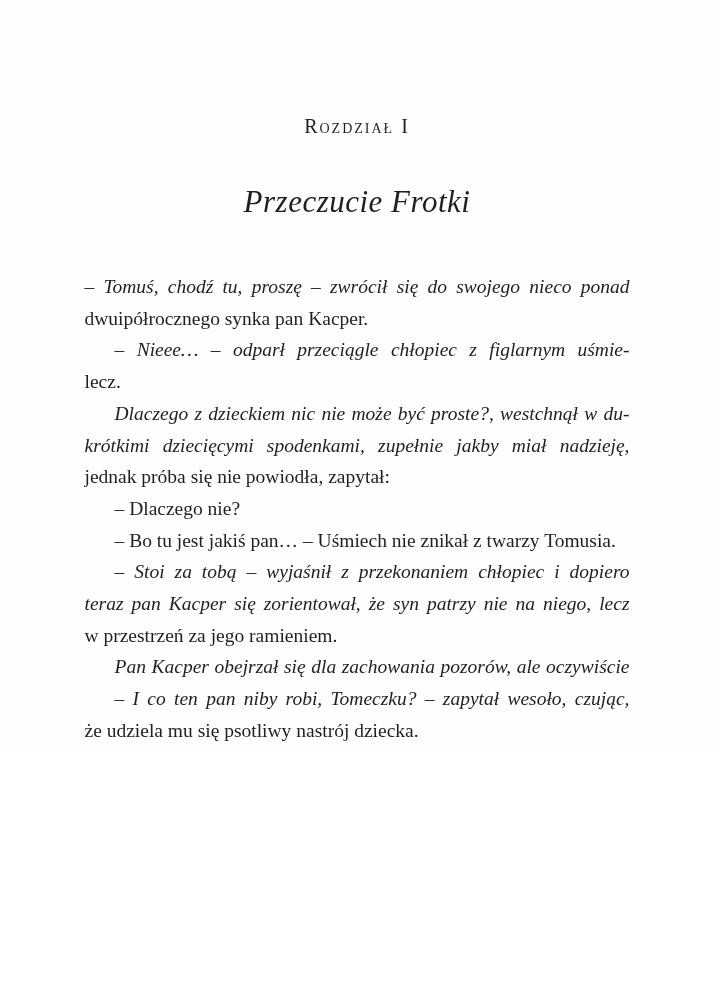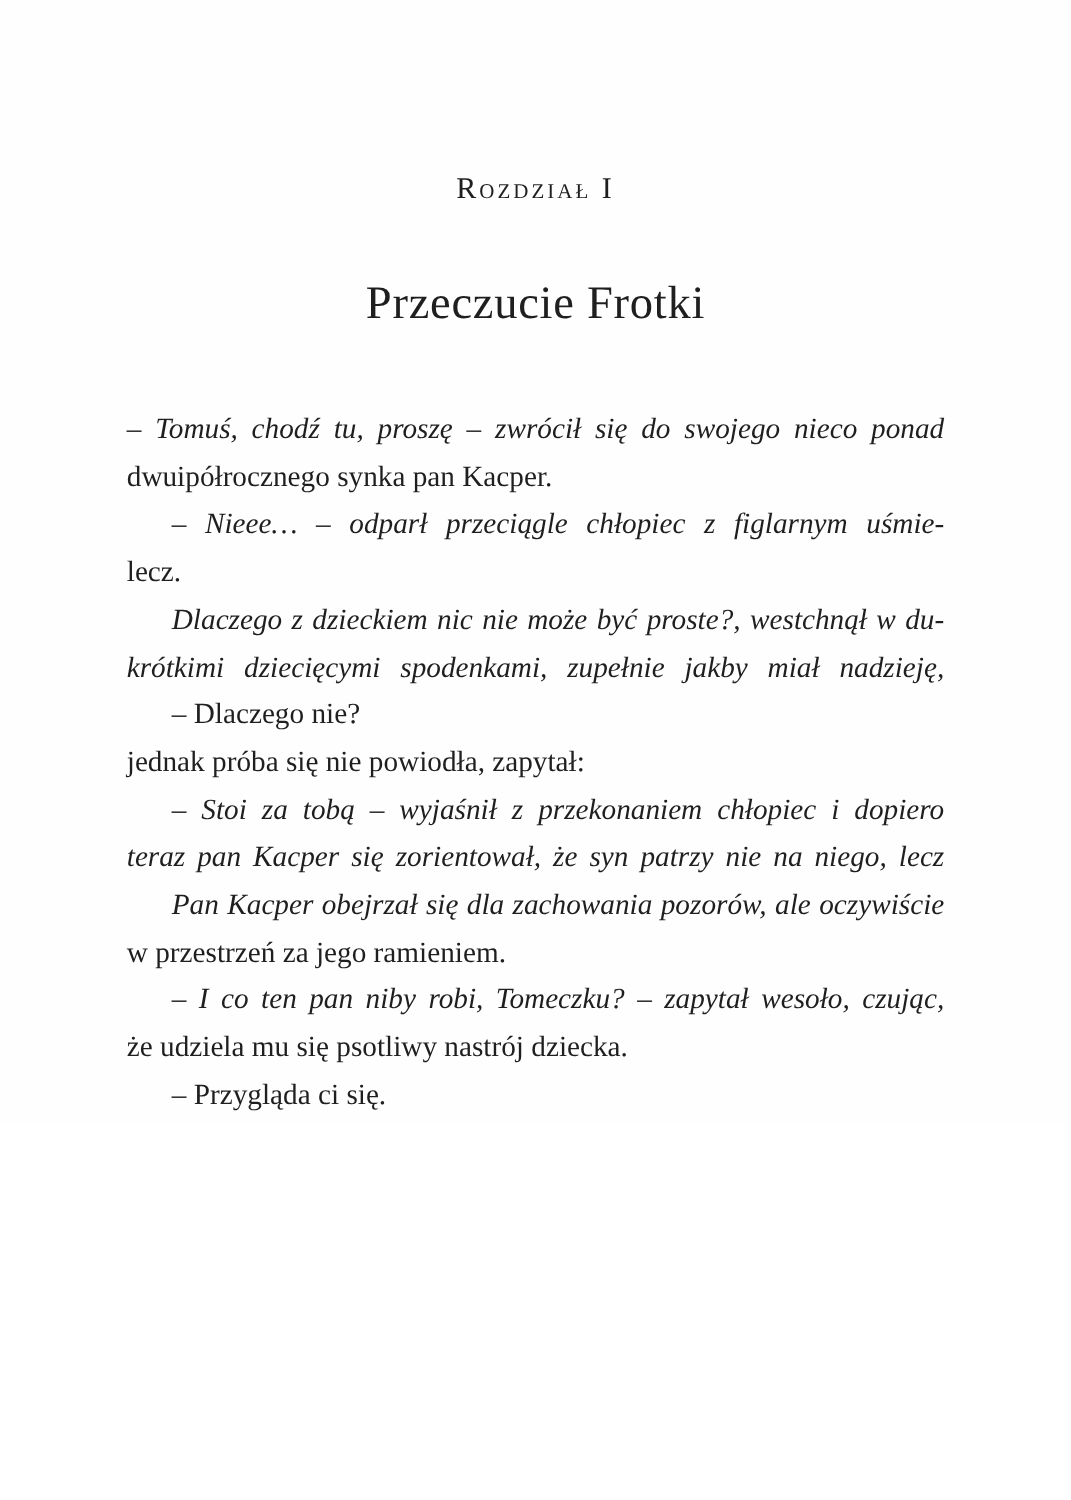--- a/index.html
+++ b/index.html
@@ -23,20 +23,21 @@
     text-align: center;
     font-size: 20px;
     line-height: 24px;
     font-weight: normal;
     font-variant: small-caps;
     letter-spacing: 2px;
   }
   .chapter-title {
     margin: 44px 0 0 0;
     text-align: center;
+    font-style: italic;
     font-weight: normal;
     font-size: 31px;
     line-height: 40px;
     letter-spacing: 0.5px;
   }
   .body-text {
     margin: 49px auto 0 auto;
     width: 545px;
     font-size: 19.5px;
   }
@@ -67,25 +68,26 @@
 
   <h1 class="chapter-title">Przeczucie Frotki</h1>
 
   <div class="body-text">
       <div class="line just">– Tomuś, chodź tu, proszę – zwrócił się do swojego nieco ponad</div>
       <div class="line">dwuipółrocznego synka pan Kacper.</div>
       <div class="line indent just">– Nieee… – odparł przeciągle chłopiec z figlarnym uśmie-</div>
       <div class="line">lecz.</div>
       <div class="line indent just">Dlaczego z dzieckiem nic nie może być proste?, westchnął w du-</div>
       <div class="line just">krótkimi dziecięcymi spodenkami, zupełnie jakby miał nadzieję,</div>
+      <div class="line">jednak próba się nie powiodła, zapytał:</div>
       <div class="line indent">– Dlaczego nie?</div>
-      <div class="line">jednak próba się nie powiodła, zapytał:</div>
+      <div class="line indent">– Bo tu jest jakiś pan… – Uśmiech nie znikał z twarzy Tomusia.</div>
       <div class="line indent just">– Stoi za tobą – wyjaśnił z przekonaniem chłopiec i dopiero</div>
       <div class="line just">teraz pan Kacper się zorientował, że syn patrzy nie na niego, lecz</div>
+      <div class="line">w przestrzeń za jego ramieniem.</div>
       <div class="line indent just">Pan Kacper obejrzał się dla zachowania pozorów, ale oczywiście</div>
-      <div class="line">w przestrzeń za jego ramieniem.</div>
       <div class="line indent just">– I co ten pan niby robi, Tomeczku? – zapytał wesoło, czując,</div>
       <div class="line">że udziela mu się psotliwy nastrój dziecka.</div>
       <div class="line indent">– Przygląda ci się.</div>
     </div>
 
   <div class="page-number">5</div>
 </div>
 
 </body></html>

